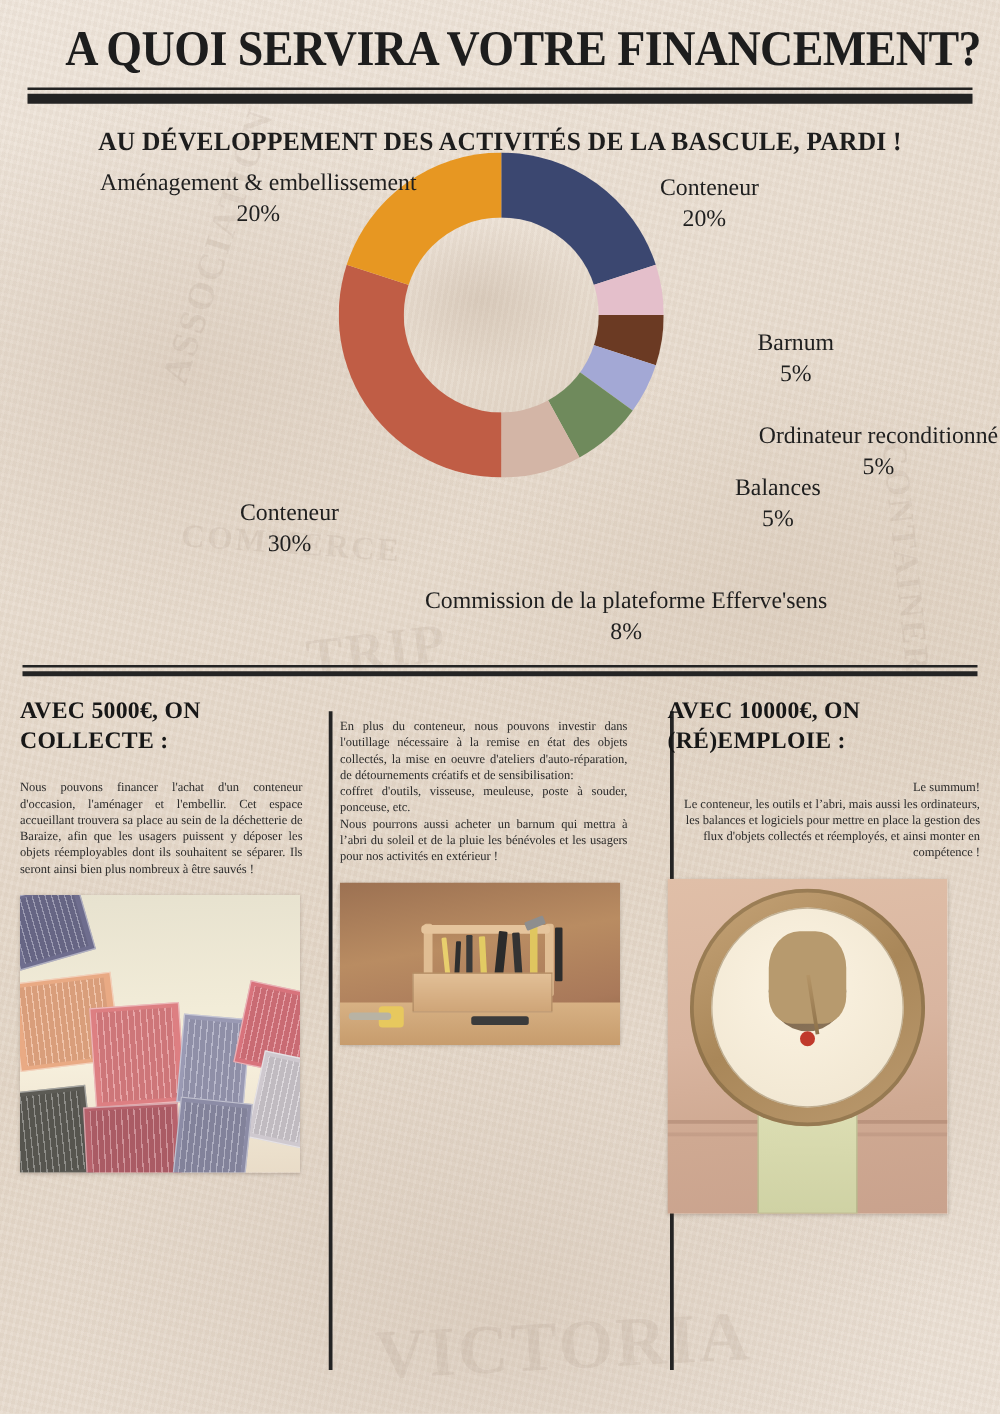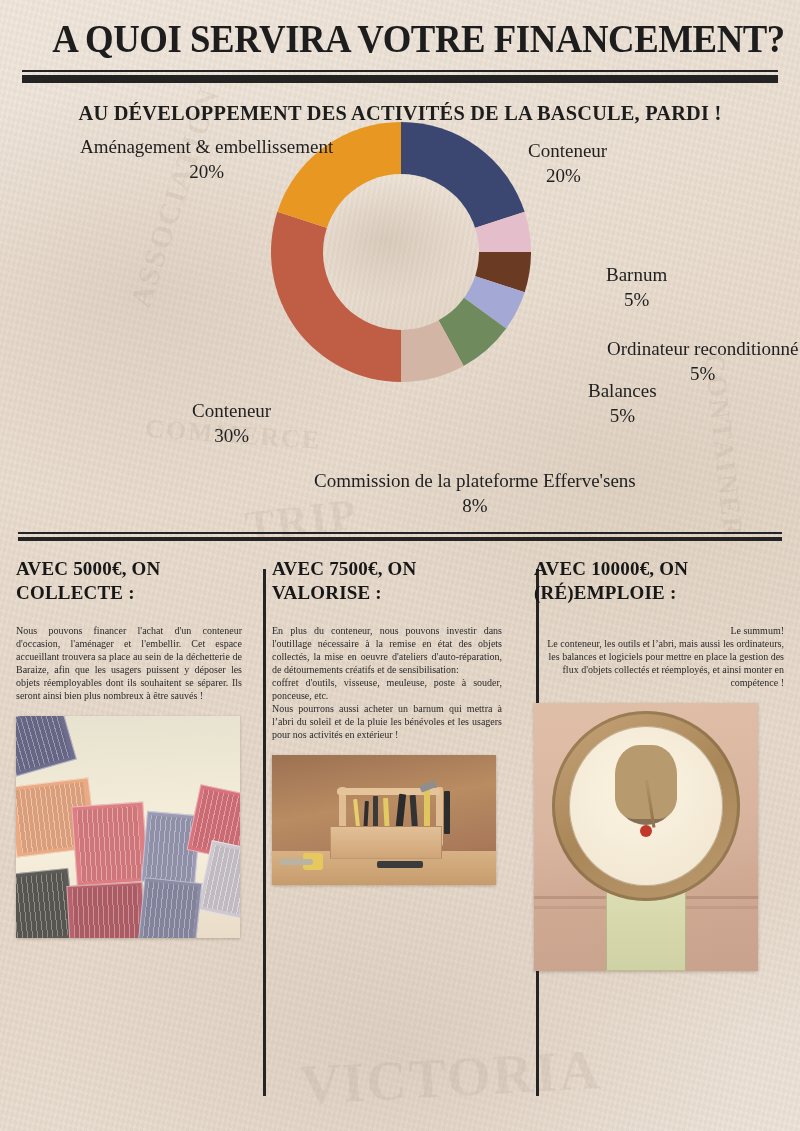--- a/index.html
+++ b/index.html
@@ -297,21 +297,21 @@
       <span>Ordinateur reconditionné</span>
       <span class="pct">5%</span>
     </div>
 
     <div class="pie-label" style="left:572px; top:246px;">
       <span>Balances</span>
       <span class="pct">5%</span>
     </div>
 
 
-    <div class="pie-label" style="left:298px; top:336px;text-align:center;">
+    <div class="pie-label" style="left:324px; top:336px;text-align:center;">
       <span>Commission de la plateforme Efferve'sens</span>
       <span class="pct">8%</span>
     </div>
 
     <div class="pie-label" style="left:176px; top:266px;">
       <span>Conteneur</span>
       <span class="pct">30%</span>
     </div>
 
     <div class="pie-label" style="left:64px; top:2px;">
@@ -343,21 +343,20 @@
         <div class="cbox" style="left:57%; top:44%; width:24%; height:32%; background:#9a9ab4; transform:rotate(5deg);"></div>
         <div class="cbox" style="left:79%; top:33%; width:24%; height:30%; background:#d8737c; transform:rotate(12deg);"></div>
         <div class="cbox" style="left:84%; top:58%; width:20%; height:32%; background:#cfc9cf; transform:rotate(12deg);"></div>
         <div class="cbox" style="left:-3%; top:70%; width:28%; height:32%; background:#5c5b55; transform:rotate(-6deg);"></div>
         <div class="cbox" style="left:23%; top:76%; width:34%; height:28%; background:#b7626c; transform:rotate(-3deg);"></div>
         <div class="cbox" style="left:56%; top:74%; width:26%; height:30%; background:#8c8ca6; transform:rotate(6deg);"></div>
       </div>
     </div>
 
     <div class="col col-2">
-      <div class="col-title">AVEC 7500€, ON VALORISE :</div>
       <div class="col-body">En plus du conteneur, nous pouvons investir dans l'outillage nécessaire à la remise en état des objets collectés, la mise en oeuvre d'ateliers d'auto-réparation, de détournements créatifs et de sensibilisation:
 coffret d'outils, visseuse, meuleuse, poste à souder, ponceuse, etc.
 Nous pourrons aussi acheter un barnum qui mettra à l’abri du soleil et de la pluie les bénévoles et les usagers pour nos activités en extérieur !</div>
 
       <div class="photo ph-toolbox">
         <div class="tb-wall"></div>
         <div class="tb-floor"></div>
         <div class="tb-handle-post" style="left:30%; top:25%; height:45%;"></div>
         <div class="tb-handle-post" style="left:73%; top:25%; height:45%;"></div>
         <div class="tb-handle-bar"></div>

